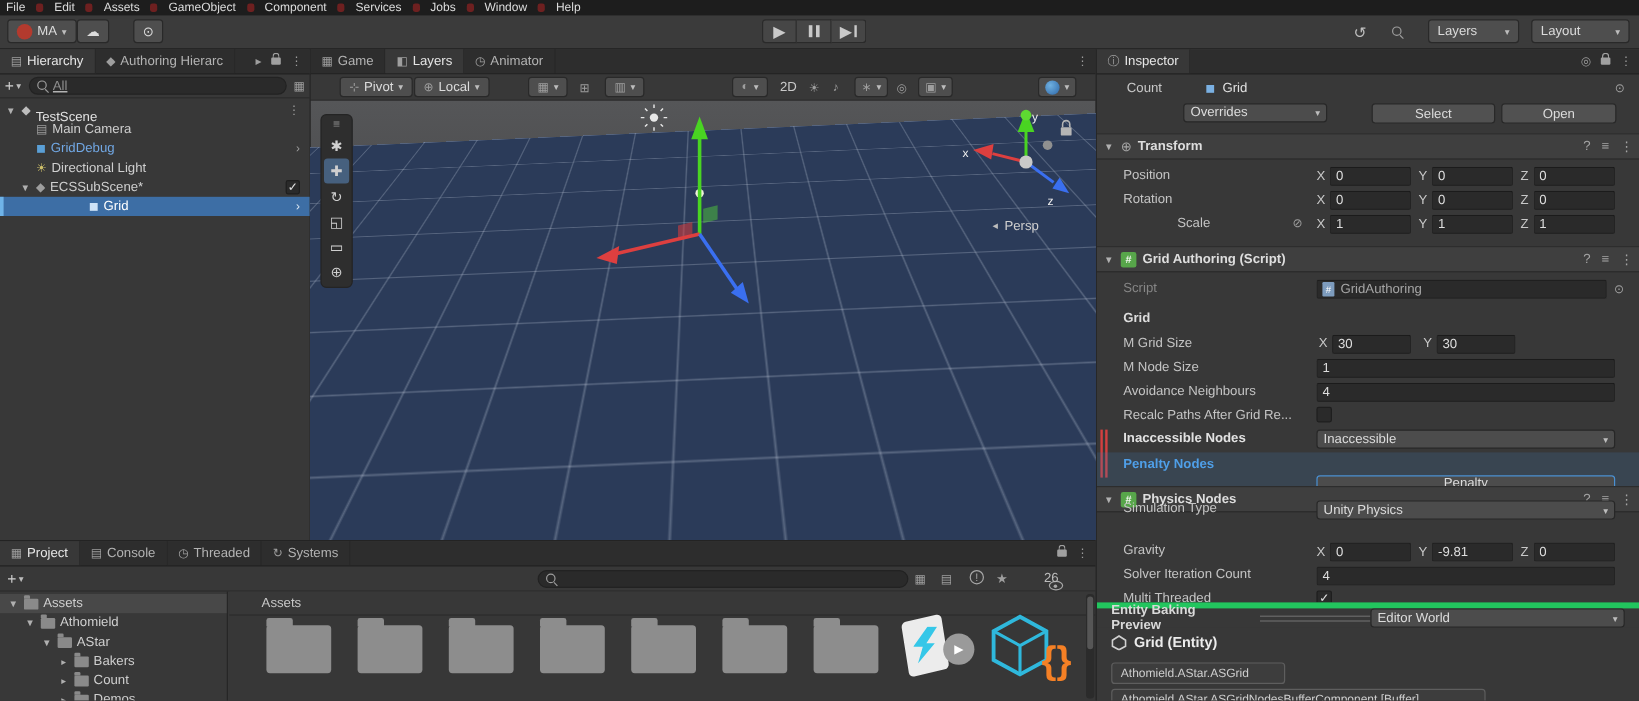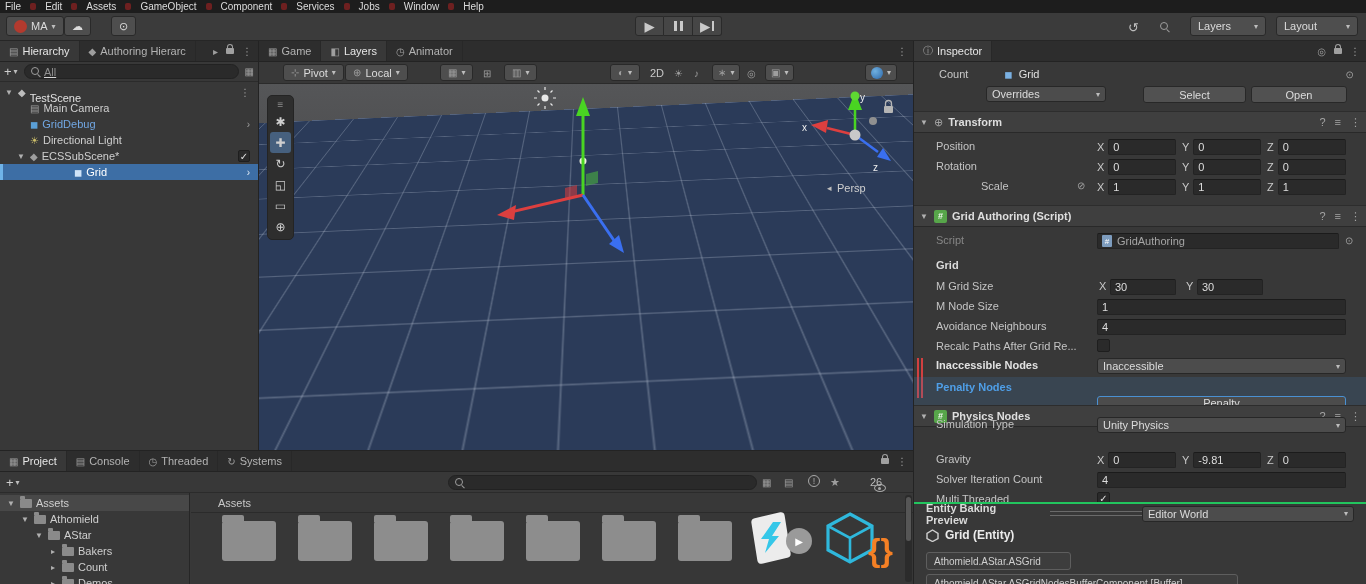--- a/index.html
+++ b/index.html
@@ -633,21 +633,21 @@
       <span class="ilab" style="top:3px;">Solver Iteration Count</span>
       <input class="field ff" value="4" style="">
     </div>
     <div class="irow" style="top:449px;">
       <span class="ilab" style="top:3px;">Multi Threaded</span>
       <span class="checkbox abs" style="left:183px;top:2px;">
           <span>✓</span>
         </span>
     </div>
 
-    <div class="abs" style="left:0;top:461px;right:0;height:21px;background:#383838;border-top:2px solid #22c55e;display:flex;align-items:center;padding:0 12px;">
+    <div class="abs" style="left:0;top:461px;right:0;height:21px;background:#383838;border-top:5px solid #22c55e;display:flex;align-items:center;padding:0 12px;">
       <span style="font-weight:bold;color:#dadada;">Entity Baking Preview</span>
       <div style="width:92px;height:5px;border-top:1px solid #6a6a6a;border-bottom:1px solid #6a6a6a;margin-left:10px;"></div>
       <div class="dd" style="margin-left:auto;width:213px;">
         <span>Editor World</span>
         <span class="caret">▾</span>
       </div>
     </div>
     <div class="abs" style="left:12px;top:487px;display:flex;align-items:center;gap:6px;">
       <svg width="13" height="13">
           <polygon points="6.5,1 12,4.5 12,9.5 6.5,12.5 1,9.5 1,4.5" fill="none" stroke="#d0d0d0" stroke-width="1.4"></polygon>

